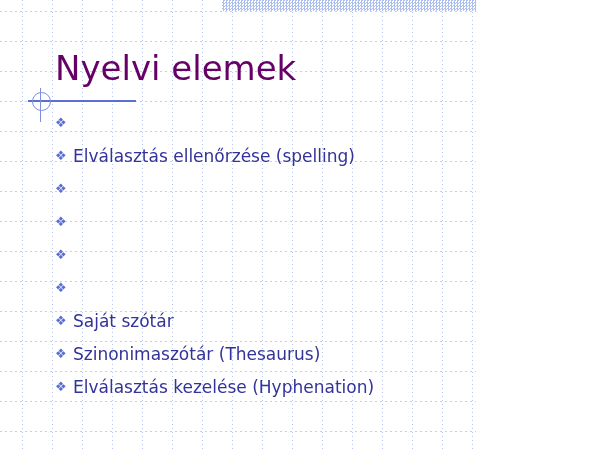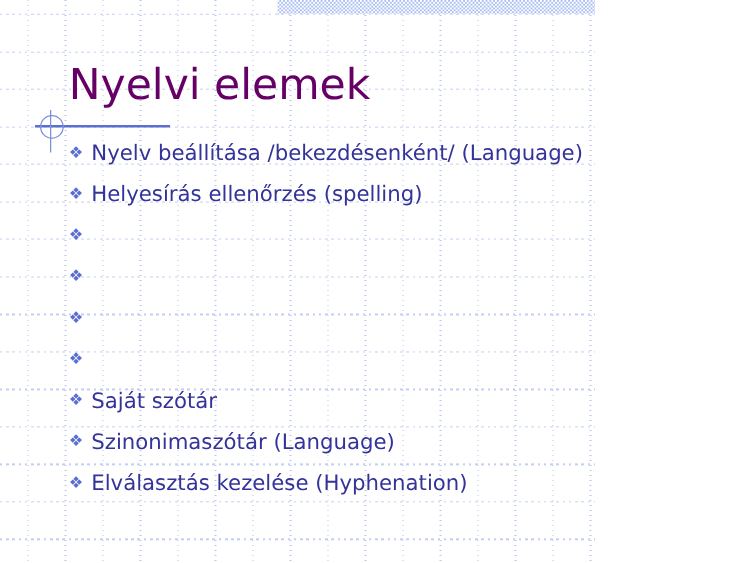--- a/index.html
+++ b/index.html
@@ -167,26 +167,25 @@
   <div class="title">Nyelvi elemek</div>
 
   <div class="title-rule"></div>
   <div class="deco-stem"></div>
   <div class="deco-circle"></div>
 
   <div class="bullets">
 
     <div class="bullet-row">
       <span class="bullet-mark">❖</span>
-      <span class="bullet-text">Nyelv beállítása /bekezdésenként/ (Language)</span>
-    </div>
-
-    <div class="bullet-row">
-      <span class="bullet-mark">❖</span>
-      <span class="bullet-text">Helyesírás ellenőrzés (spelling)</span>
+    </div>
+
+    <div class="bullet-row">
+      <span class="bullet-mark">❖</span>
+      <span class="bullet-text">Elválasztás ellenőrzése (spelling)</span>
     </div>
 
     <div class="bullet-row">
       <span class="bullet-mark">❖</span>
     </div>
 
     <div class="bullet-row">
       <span class="bullet-mark">❖</span>
     </div>
 
@@ -198,21 +197,21 @@
       <span class="bullet-mark">❖</span>
     </div>
 
     <div class="bullet-row">
       <span class="bullet-mark">❖</span>
       <span class="bullet-text">Saját szótár</span>
     </div>
 
     <div class="bullet-row">
       <span class="bullet-mark">❖</span>
-      <span class="bullet-text">Szinonimaszótár (Language)</span>
+      <span class="bullet-text">Szinonimaszótár (Thesaurus)</span>
     </div>
 
     <div class="bullet-row">
       <span class="bullet-mark">❖</span>
       <span class="bullet-text">Elválasztás kezelése (Hyphenation)</span>
     </div>
 
   </div>
 </div>
 

